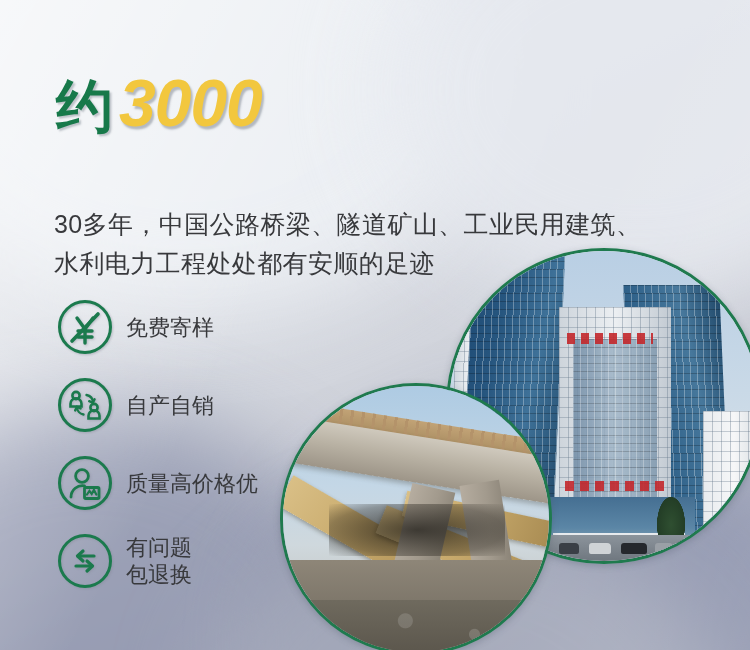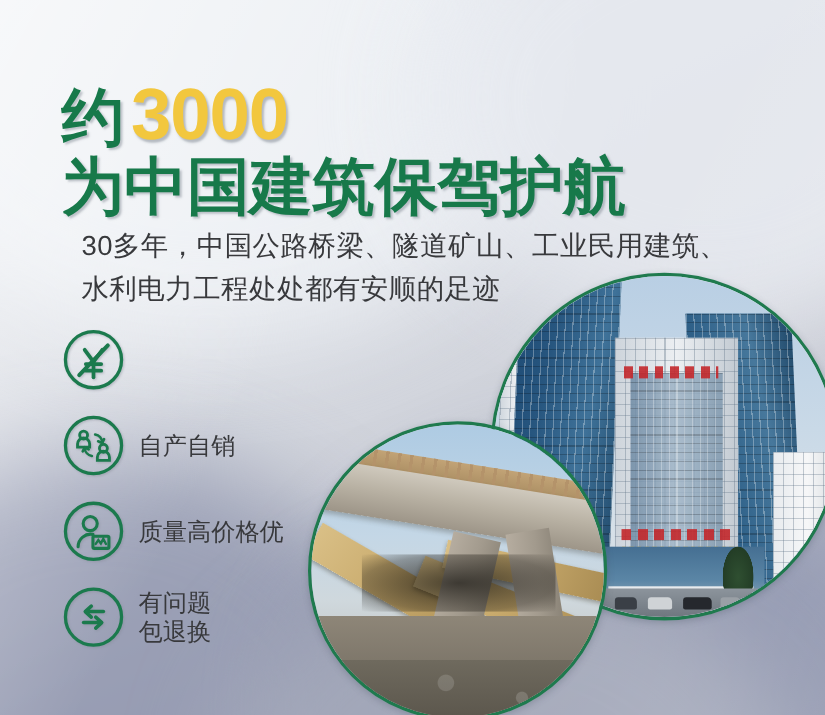--- a/index.html
+++ b/index.html
@@ -41,37 +41,38 @@
   .hl-line1 {
     display:flex; align-items:baseline;
     font-size:57px; line-height:58px; font-weight:bold;
     color:#17794a;
     text-shadow:2px 2px 2px rgba(120,128,140,.45);
     letter-spacing:0px;
     white-space:nowrap;
   }
   .hl-num {
     font-size:66px;
+    font-style:italic;
     font-weight:bold;
     color:#f2c73e;
     padding:0 10px 0 6px;
     letter-spacing:-1px;
     text-shadow:2px 3px 2px rgba(120,128,140,.5);
   }
   .hl-line2 {
     margin-top:4px;
     font-size:57px; line-height:60px; font-weight:bold;
     color:#17794a;
     text-shadow:2px 2px 2px rgba(120,128,140,.45);
     white-space:nowrap;
   }
 
   
   .subtitle {
-    position:absolute; left:74px; top:205px;
+    position:absolute; left:54px; top:205px;
     font-size:25px; line-height:39px;
     color:#38393c;
     letter-spacing:.4px;
     white-space:nowrap;
   }
 
   
   .features { position:absolute; left:58px; top:296px; }
   .feature {
     display:flex; align-items:center;
@@ -237,39 +238,41 @@
   <div class="bg-blob blob-c"></div>
   <div class="bg-blob blob-d"></div>
   <div class="bg-blob blob-e"></div>
   <div class="sheen"></div>
 
   <div class="headline-wrap">
     <div class="hl-line1">
       <span>约</span>
       <span class="hl-num">3000</span>
     </div>
-    <div class="hl-line2">为中国建筑保驾护航</div>
   </div>
 
   <div class="subtitle">
     <div>30多年，中国公路桥梁、隧道矿山、工业民用建筑、</div>
     <div>水利电力工程处处都有安顺的足迹</div>
   </div>
 
   <div class="features">
 
     <div class="feature">
       <div class="f-icon">
         <svg width="48" height="48" viewBox="0 0 48 48" fill="none" stroke="#1b7a4d" stroke-width="3.4" stroke-linecap="round">
           <path d="M16 15 L24 26 L32 15"></path>
           <path d="M17 28 H31"></path>
           <path d="M17 34 H31"></path>
           <path d="M24 26 V40"></path>
           <path d="M11 38 L37 11" stroke-width="3.6"></path>
         </svg>
+      </div>
+      <div class="f-text">
+        <span>免费寄样</span>
       </div>
     </div>
 
     <div class="feature">
       <div class="f-icon">
         <svg width="48" height="48" viewBox="0 0 48 48" fill="none" stroke="#1b7a4d" stroke-width="2.6" stroke-linecap="round">
           <circle cx="15" cy="14.5" r="3.6"></circle>
           <path d="M9.5 25.5 v-2.8 a5.5 5.5 0 0 1 11 0 v2.8 z"></path>
           <circle cx="33" cy="26.5" r="3.6"></circle>
           <path d="M27.5 37.5 v-2.8 a5.5 5.5 0 0 1 11 0 v2.8 z"></path>

